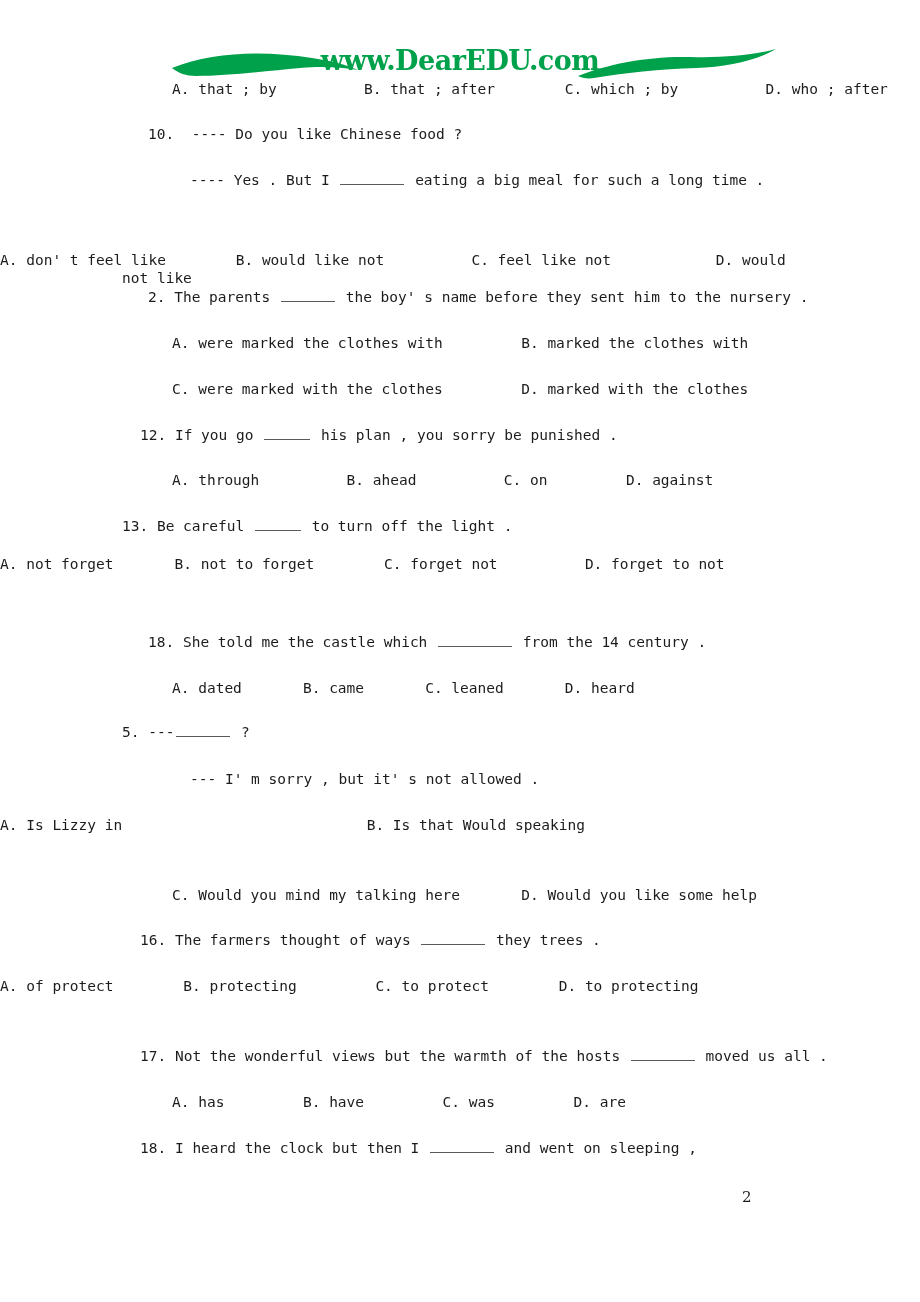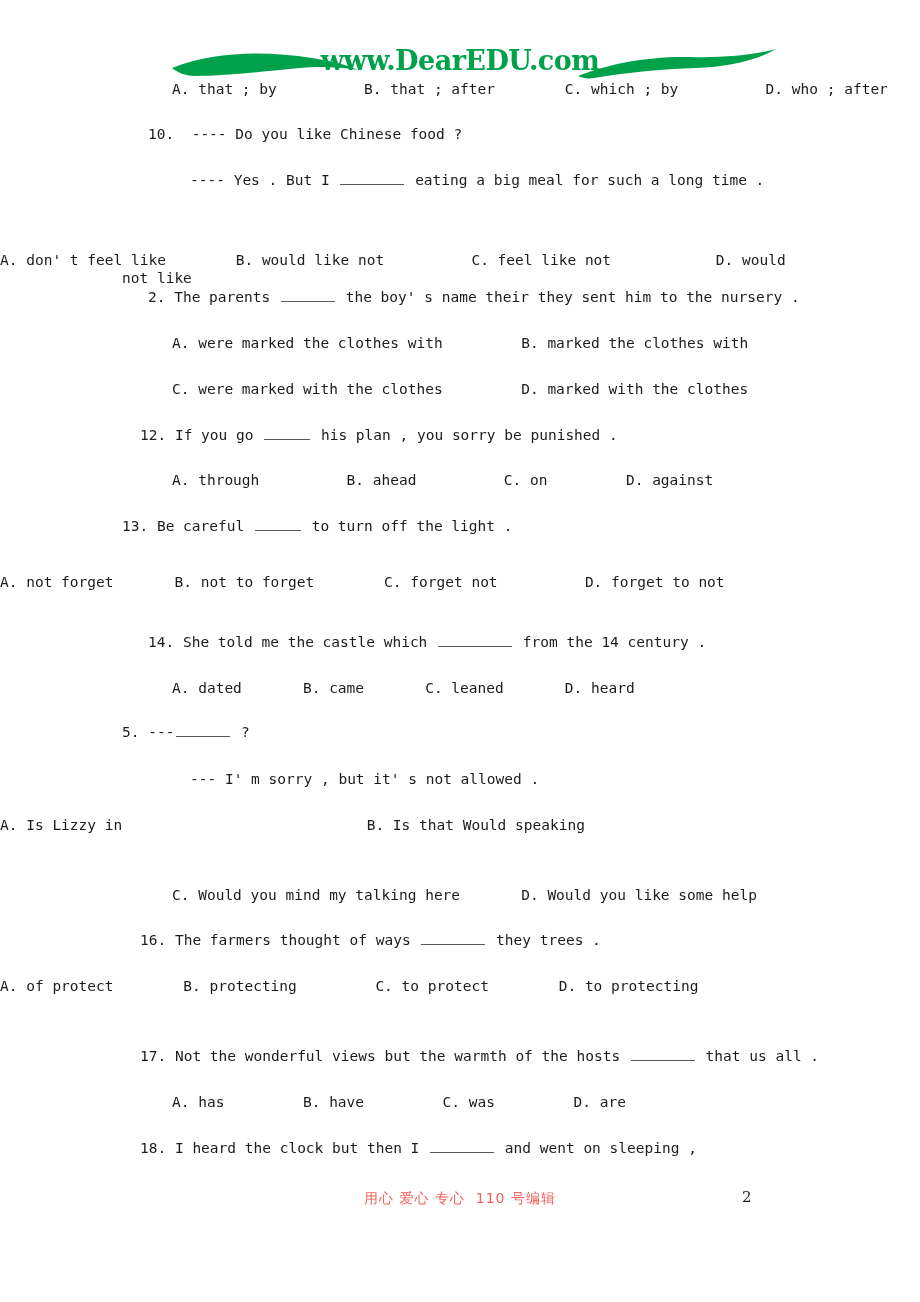--- a/index.html
+++ b/index.html
@@ -141,53 +141,52 @@
   <div class="content">
 
     <div class="line" style="top:80px; padding-left:172px;">A. that ; by          B. that ; after        C. which ; by          D. who ; after</div>
 
     <div class="line" style="top:125px; padding-left:148px;">10.  ---- Do you like Chinese food ?</div>
 
     <div class="line" style="top:171px; padding-left:190px;"><span>---- Yes . But I </span><span class="blank b-md"></span><span> eating a big meal for such a long time .</span></div>
 
     <div class="line wrap" style="top:215px;margin-top:36px;">A. don' t feel like        B. would like not          C. feel like not            D. would not like</div>
 
-    <div class="line" style="top:288px; padding-left:148px;"><span>2. The parents </span><span class="blank b-sm"></span><span> the boy' s name their they sent him to the nursery .</span></div>
+    <div class="line" style="top:288px; padding-left:148px;"><span>2. The parents </span><span class="blank b-sm"></span><span> the boy' s name before they sent him to the nursery .</span></div>
 
     <div class="line" style="top:334px; padding-left:172px;">A. were marked the clothes with         B. marked the clothes with</div>
     <div class="line" style="top:380px; padding-left:172px;">C. were marked with the clothes         D. marked with the clothes</div>
 
     <div class="line" style="top:426px; padding-left:140px;"><span>12. If you go </span><span class="blank b-xs"></span><span> his plan , you sorry be punished .</span></div>
 
     <div class="line" style="top:471px; padding-left:172px;">A. through          B. ahead          C. on         D. against</div>
 
     <div class="line" style="top:517px; padding-left:122px;"><span>13. Be careful </span><span class="blank b-xs"></span><span> to turn off the light .</span></div>
 
-    <div class="line wrap" style="top:573px;">A. not forget       B. not to forget        C. forget not          D. forget to not</div>
+    <div class="line wrap" style="top:555px;">A. not forget       B. not to forget        C. forget not          D. forget to not</div>
 
-    <div class="line" style="top:633px; padding-left:148px;"><span>14. She told me the castle which </span><span class="blank b-lg"></span><span> from the 14 century .</span></div>
+    <div class="line" style="top:633px; padding-left:148px;"><span>18. She told me the castle which </span><span class="blank b-lg"></span><span> from the 14 century .</span></div>
 
     <div class="line" style="top:679px; padding-left:172px;">A. dated       B. came       C. leaned       D. heard</div>
 
     <div class="line" style="top:723px; padding-left:122px;"><span>5. ---</span><span class="blank b-sm"></span><span> ?</span></div>
 
     <div class="line" style="top:770px; padding-left:190px;">--- I' m sorry , but it' s not allowed .</div>
 
     <div class="line wrap" style="top:816px;">A. Is Lizzy in                            B. Is that Would speaking</div>
 
     <div class="line" style="top:886px; padding-left:172px;">C. Would you mind my talking here       D. Would you like some help</div>
 
     <div class="line" style="top:931px; padding-left:140px;"><span>16. The farmers thought of ways </span><span class="blank b-md"></span><span> they trees .</span></div>
 
     <div class="line wrap" style="top:977px;">A. of protect        B. protecting         C. to protect        D. to protecting</div>
 
-    <div class="line" style="top:1047px; padding-left:140px;"><span>17. Not the wonderful views but the warmth of the hosts </span><span class="blank b-md"></span><span> that us all .</span></div>
+    <div class="line" style="top:1047px; padding-left:140px;"><span>17. Not the wonderful views but the warmth of the hosts </span><span class="blank b-md"></span><span> moved us all .</span></div>
 
     <div class="line" style="top:1093px; padding-left:172px;">A. has         B. have         C. was         D. are</div>
 
     <div class="line" style="top:1139px; padding-left:140px;"><span>18. I heard the clock but then I </span><span class="blank b-md"></span><span> and went on sleeping ,</span></div>
 
   </div>
 
-  <div class="footer-note">用心 爱心 专心  110 号编辑</div>
   <div class="page-number">2</div>
 
 </div>
 
 </body></html>

